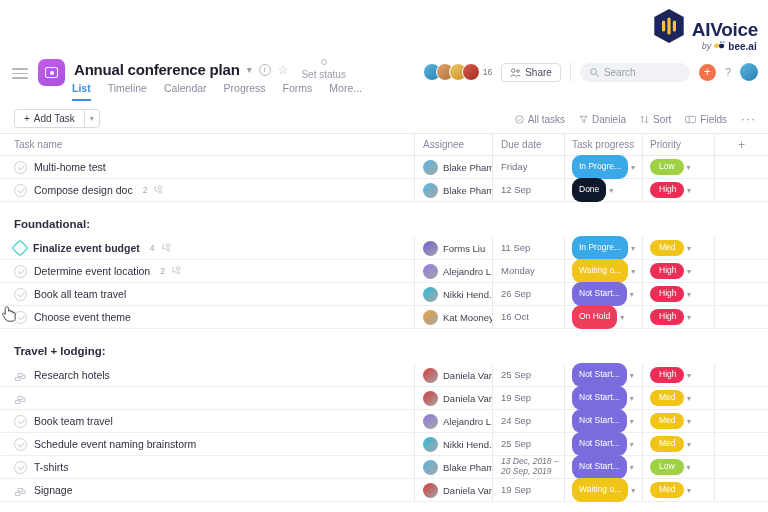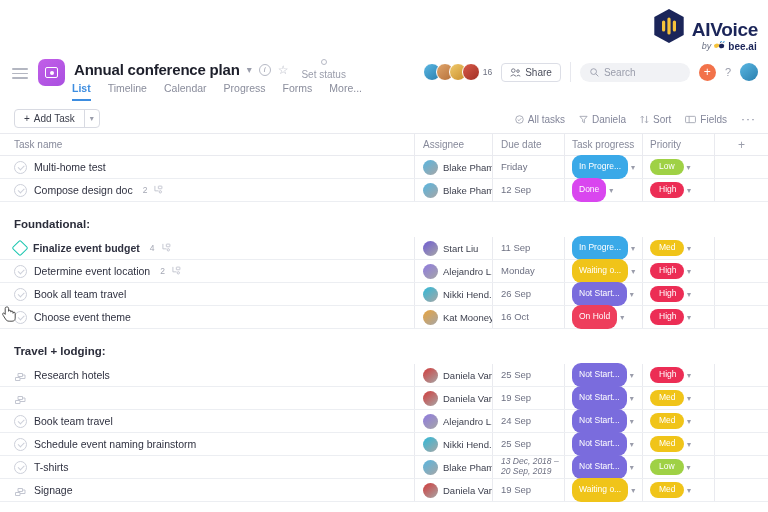--- a/index.html
+++ b/index.html
@@ -294,21 +294,21 @@
               </svg></span>
           </div>
           <div class="c-assign">
             <span class="av-sm" style="background:linear-gradient(140deg,#58b6e0,rgba(0,0,0,0.35))"></span>
             <span class="aname">Blake Pham</span>
           </div>
           <div class="c-due">
             <span class="due">12 Sep</span>
           </div>
           <div class="c-prog">
-            <span class="pill" style="background:#d946ef">Done</span>
+            <span class="pill" style="background:#0f172a">Done</span>
             <span class="cv-sm">▾</span>
           </div>
           <div class="c-prio">
             <span class="pill prio" style="background:#ec2d55">High</span>
             <span class="cv-sm">▾</span>
           </div>
           <div class="c-add"></div>
         </div>
         <div class="sect-sp"></div>
         <div class="sect">
@@ -320,21 +320,21 @@
             <span class="tname bold">Finalize event budget</span>
             <span class="subcount">4</span>
             <span class="subicon"><svg width="9" height="9" viewBox="0 0 10 10">
                 <path d="M1 1 L1 6.5 L5 6.5" fill="none" stroke="#b8bbc7" stroke-width="0.9"></path>
                 <rect x="4.8" y="1.2" width="4" height="3" rx="0.6" fill="none" stroke="#b8bbc7" stroke-width="0.9"></rect>
                 <circle cx="7" cy="7.6" r="1.3" fill="none" stroke="#b8bbc7" stroke-width="0.9"></circle>
               </svg></span>
           </div>
           <div class="c-assign">
             <span class="av-sm" style="background:linear-gradient(140deg,#6f5bd4,rgba(0,0,0,0.35))"></span>
-            <span class="aname">Start Liu</span>
+            <span class="aname">Forms Liu</span>
           </div>
           <div class="c-due">
             <span class="due">11 Sep</span>
           </div>
           <div class="c-prog">
             <span class="pill" style="background:#3aa9e8">In Progre...</span>
             <span class="cv-sm">▾</span>
           </div>
           <div class="c-prio">
             <span class="pill prio" style="background:#f0c419">Med</span>

